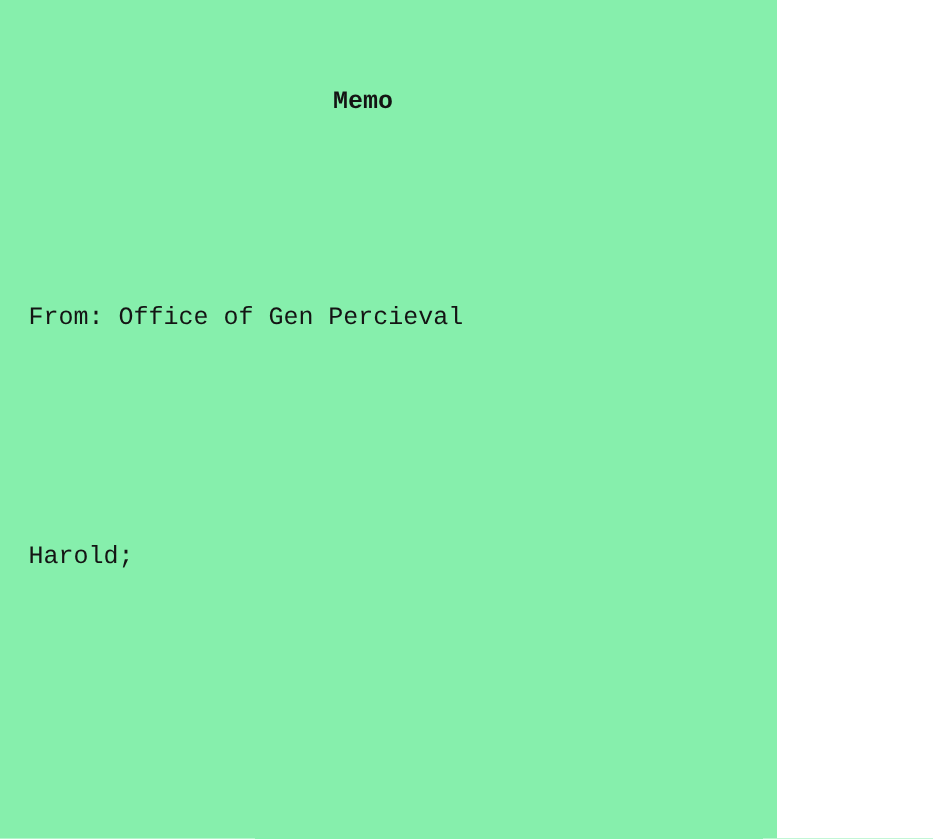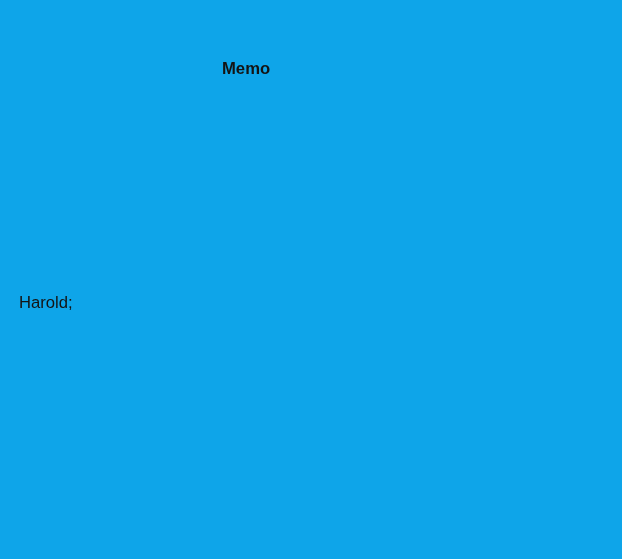--- a/index.html
+++ b/index.html
@@ -1,51 +1,52 @@
 <!DOCTYPE html>
 <html><head>
 <meta charset="utf-8">
 <style>
   html, body { margin: 0; padding: 0; }
   body { background: #ffffff; }
 
   .screen {
     position: relative;
-    width: 622px;
+    width: 518px;
     height: 559px;
-    background: #0ea5e9;
+    background: #86efac;
     overflow: hidden;
-    font-family: Liberation Sans, sans-serif;
+    font-family: Liberation Mono, monospace;
     font-size: 16.66px;
     line-height: 18px;
     color: #141414;
   }
 
   .doc {
     padding: 6px 0 0 19px;
     white-space: pre;          
   }
 
   .memo-title {
     margin-left: 203px;        
     font-weight: bold;
   }
 
   .memo-header  { margin-top: 36px; }   
-  .salutation   { margin-top: 36px; }   
+  .salutation   { margin-top: 51px; }   
 </style>
 </head>
 <body>
 
 <div class="screen">
   <div class="doc">
 
     <div class="memo-title">Memo</div>
 
     <div class="memo-header">
+      <div>From: Office of Gen Percieval</div>
     </div>
 
     <div class="salutation">Harold;</div>
 
     
 
     
 
     
 

